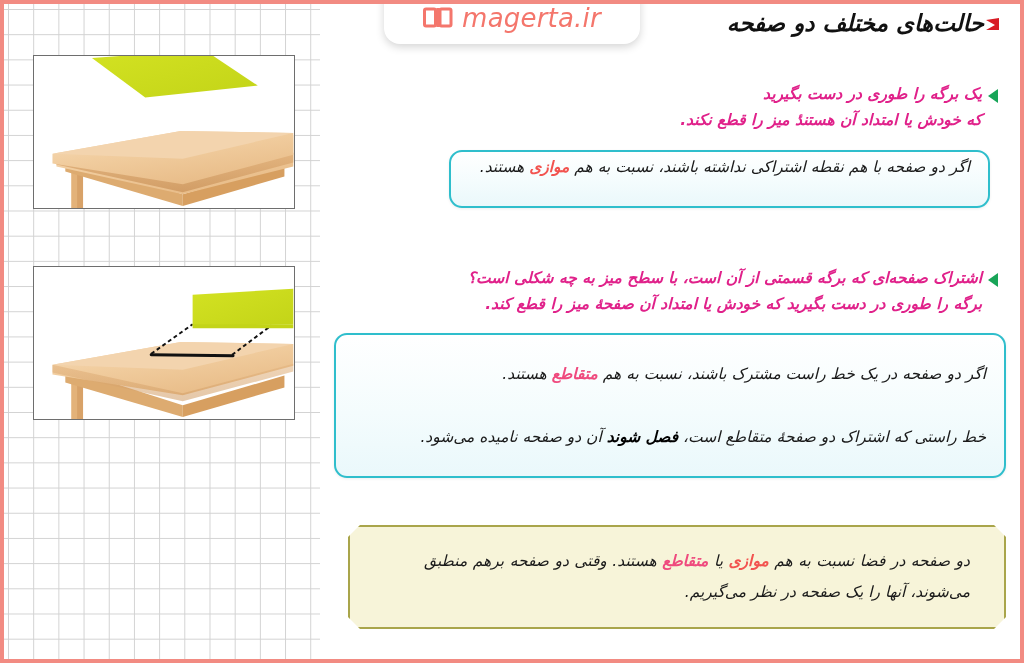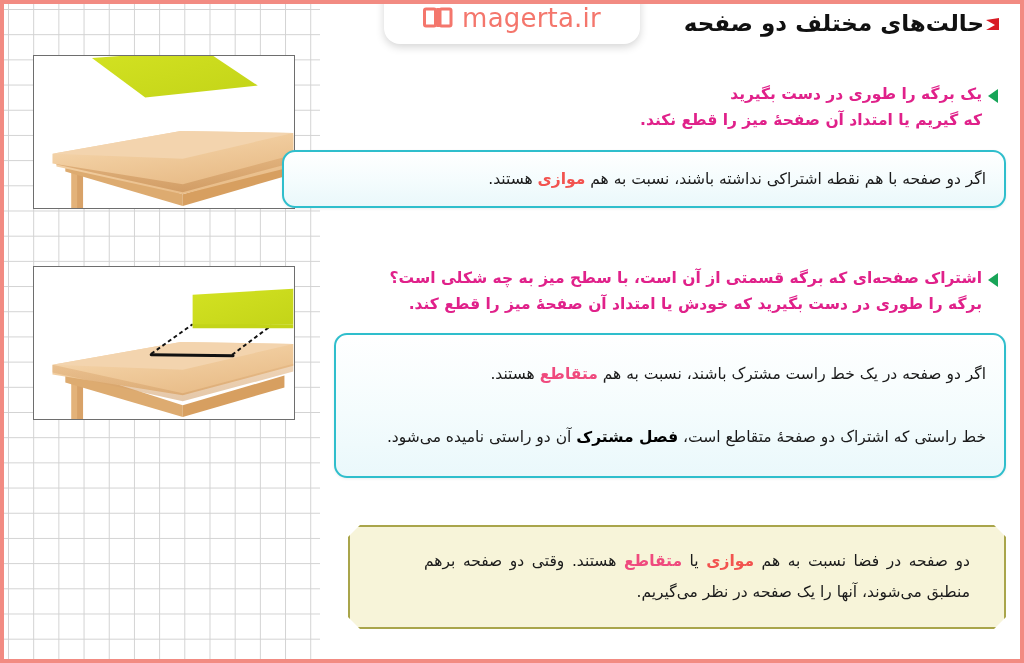--- a/index.html
+++ b/index.html
@@ -12,20 +12,21 @@
     background: #ffffff;
   }
 
   #page {
     position: relative;
     width: 1024px;
     height: 663px;
     background: #ffffff;
     border: 4px solid #f28b82;
     overflow: hidden;
+    font-style: italic;
   }
 
   
   #text-col {
     position: absolute;
     top: 0; right: 0;
     width: 700px;
     height: 655px;
     background: #ffffff;
     direction: rtl;
@@ -118,22 +119,22 @@
     direction: rtl;
   }
   .cyan-box .body {
     font-size: 15.5px;
     line-height: 1.95;
     color: #1a1a1a;
     text-align: justify;
     text-align-last: right;
     padding: 0 18px;
   }
-  #box-1 { top: 146px; right: 14px; width: 724px; height: 58px;
-           display: flex; align-items: center; }
+  #box-1 { top: 146px; right: 30px; width: 541px; height: 58px;
+           display: flex; align-items: flex-start; }
   #box-2 { top: 329px; right: 14px; width: 672px; height: 145px;
            display: flex; flex-direction: column; justify-content: center; gap: 32px; }
 
   
   #box-3 {
     position: absolute;
     top: 521px; right: 14px;
     width: 658px; height: 104px;
     background: #f7f4d9;
     border: 2px solid #a9a54b;
@@ -295,21 +296,21 @@
           <path d="M15 1 L15 13 L2 13 L11 8 L2 3 Z" fill="#d81b24"></path>
         </svg>
       </span>
       <h1 id="page-title">حالت‌های مختلف دو صفحه</h1>
     </div>
 
     <div class="instr" id="instr-1">
       <span class="tri"></span>
       <div class="itext">
         <div>یک برگه را طوری در دست بگیرید</div>
-        <div>که گیریم یا امتداد آن صفحهٔ میز را قطع نکند.</div>
+        <div>که خودش یا امتداد آن هستندٔ میز را قطع نکند.</div>
       </div>
     </div>
 
     <div class="cyan-box" id="box-1">
       <div class="body">
         <span>اگر دو صفحه با هم نقطه اشتراکی نداشته باشند، نسبت به هم </span><span class="hl-red">موازی</span><span> هستند.</span>
       </div>
     </div>
 
     <div class="instr" id="instr-2">
@@ -318,21 +319,21 @@
         <div>اشتراک صفحه‌ای که برگه قسمتی از آن است، با سطح میز به چه شکلی است؟</div>
         <div>برگه را طوری در دست بگیرید که خودش یا امتداد آن صفحهٔ میز را قطع کند.</div>
       </div>
     </div>
 
     <div class="cyan-box" id="box-2">
       <div class="body">
         <span>اگر دو صفحه در یک خط راست مشترک باشند، نسبت به هم </span><span class="hl-pink">متقاطع</span><span> هستند.</span>
       </div>
       <div class="body">
-        <span>خط راستی که اشتراک دو صفحهٔ متقاطع است، </span><span class="hl-bold">فصل مشترک</span><span> آن دو راستی نامیده می‌شود.</span>
+        <span>خط راستی که اشتراک دو صفحهٔ متقاطع است، </span><span class="hl-bold">فصل شوند</span><span> آن دو صفحه نامیده می‌شود.</span>
       </div>
     </div>
 
     <div id="box-3">
       <div class="body">
         <span>دو صفحه در فضا نسبت به هم </span><span class="hl-red">موازی</span><span> یا </span><span class="hl-pink">متقاطع</span><span> هستند. وقتی دو صفحه برهم منطبق می‌شوند، آنها را یک صفحه در نظر می‌گیریم.</span>
       </div>
     </div>
 
   </div>

